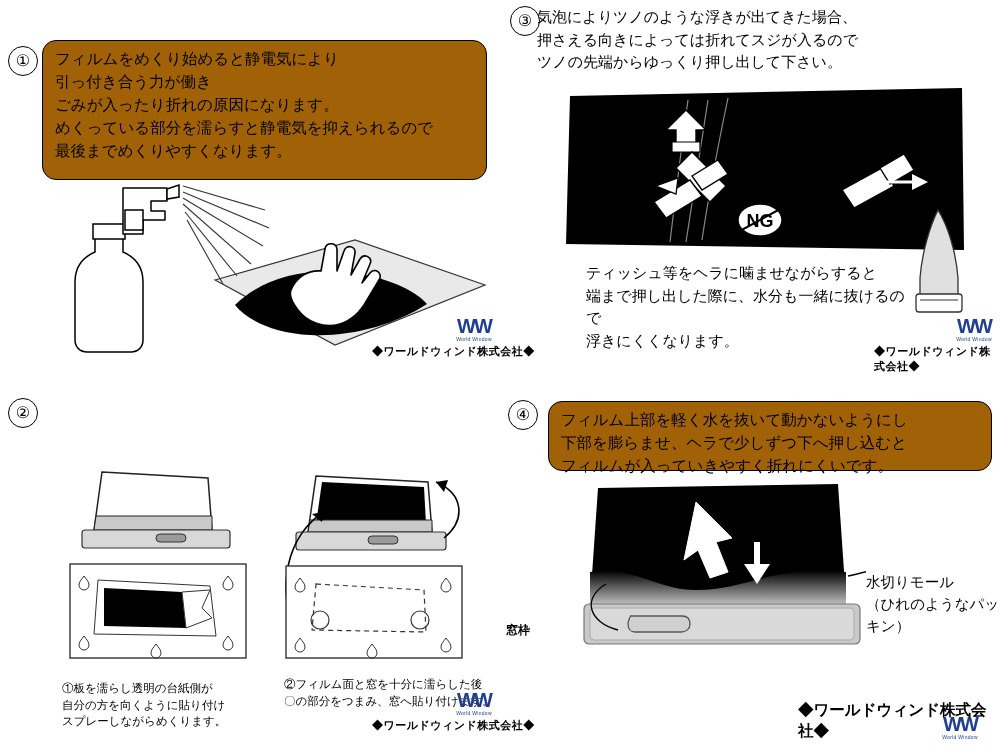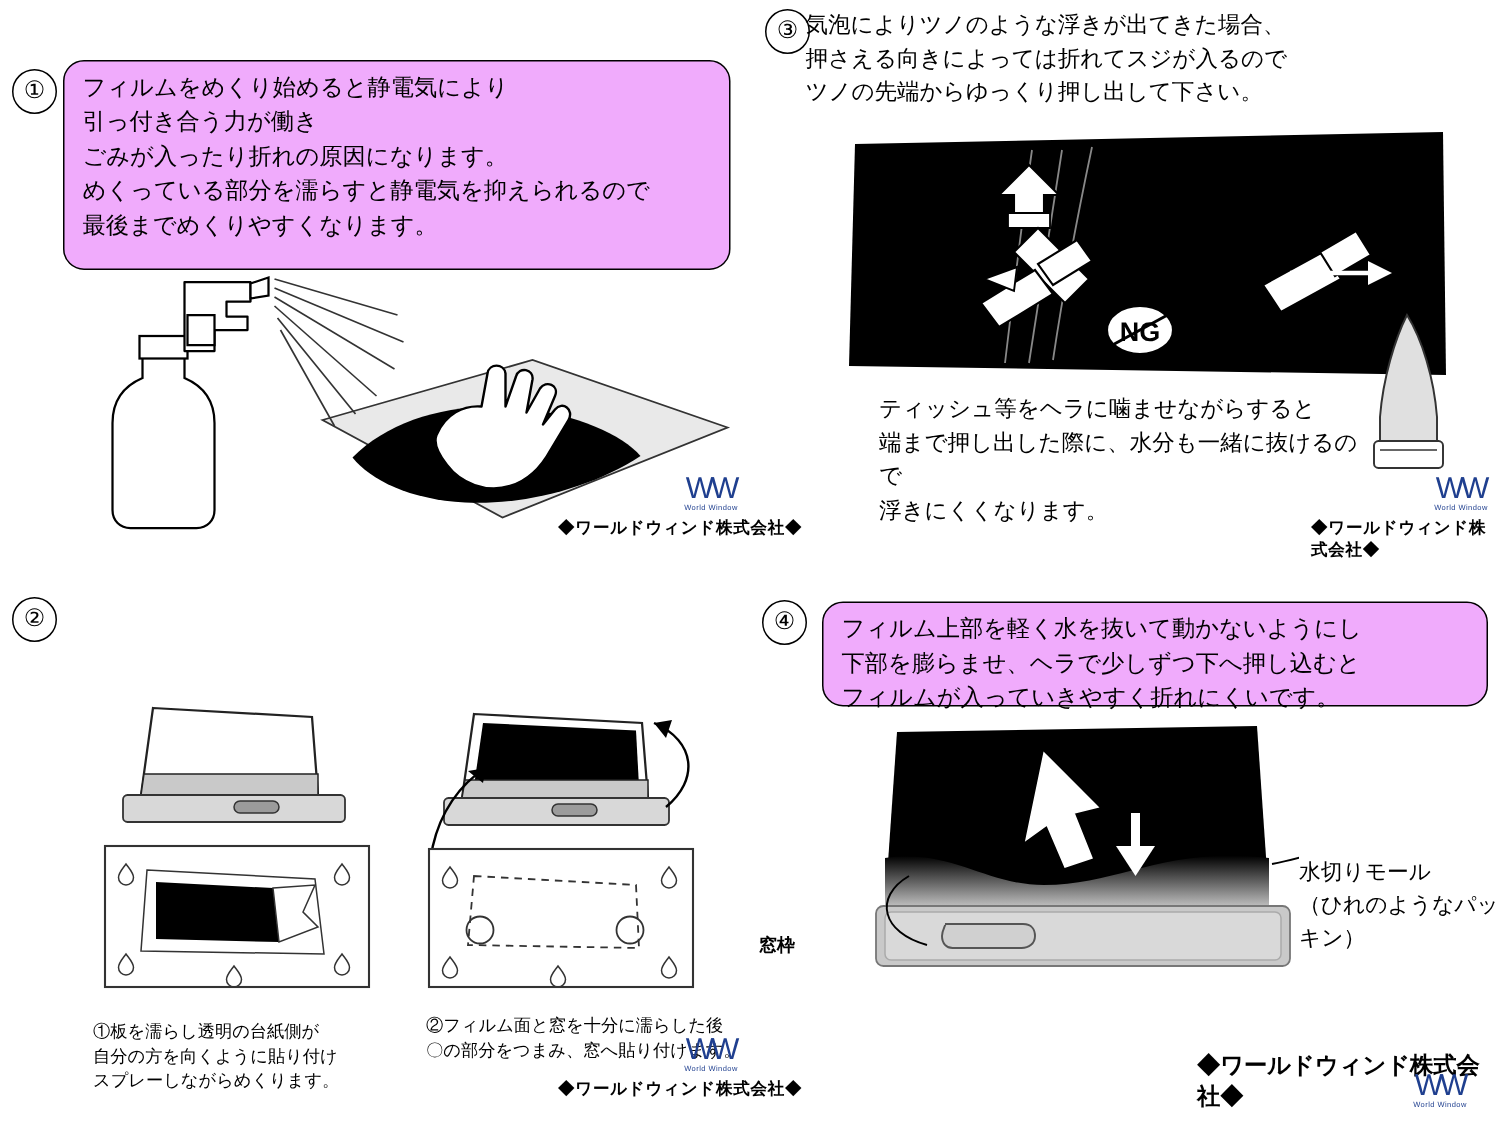--- a/index.html
+++ b/index.html
@@ -35,21 +35,21 @@
     border-radius: 50%;
     font-size: 16px;
     line-height: 27px;
     text-align: center;
     font-weight: normal;
   }
   .balloon {
     position: absolute;
     border: 1.6px solid #000;
     border-radius: 14px;
-    background: #f0abfc;
+    background: #a16207;
     box-sizing: border-box;
     padding: 7px 10px 7px 12px;
     font-size: 15.5px;
     line-height: 1.48;
     white-space: pre-line;
   }
   .plain-text {
     position: absolute;
     font-size: 15px;
     line-height: 1.5;
@@ -76,21 +76,21 @@
     position: absolute;
     font-size: 15.5px;
     font-weight: bold;
   }
   .ww-logo {
     position: absolute;
     text-align: center;
   }
   .ww-logo .ww-mark {
     font-size: 20px;
-    font-weight: normal;
+    font-weight: bold;
     color: #1f3f8f;
     letter-spacing: -2px;
     line-height: 1;
   }
   .ww-logo .ww-sub {
     font-size: 5px;
     color: #1f3f8f;
     letter-spacing: 0.3px;
     line-height: 1;
     margin-top: 1px;

